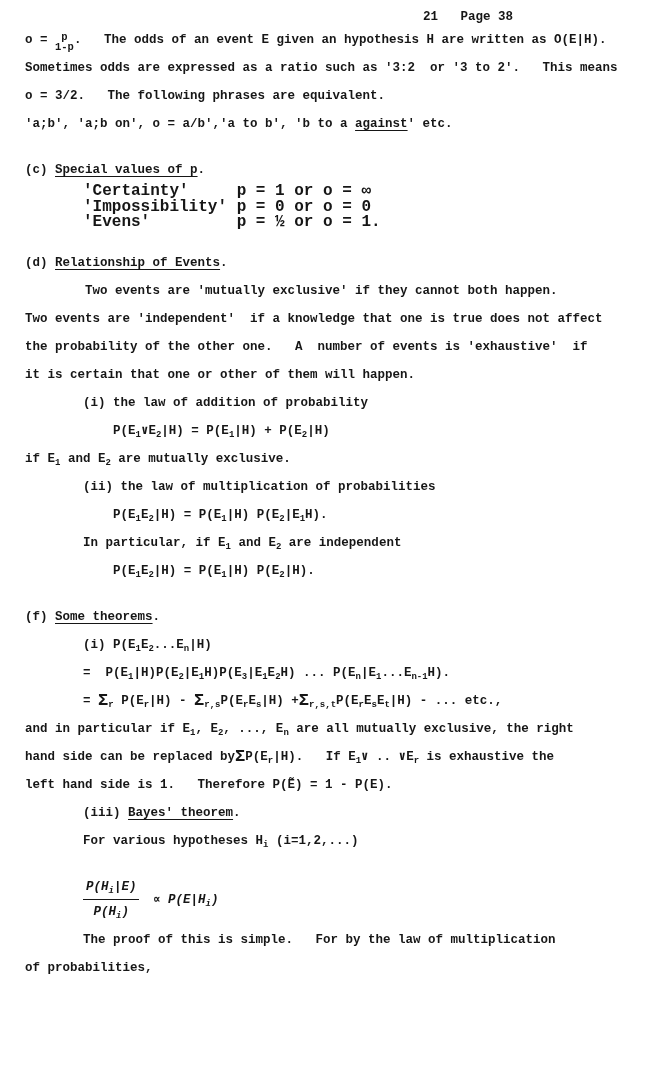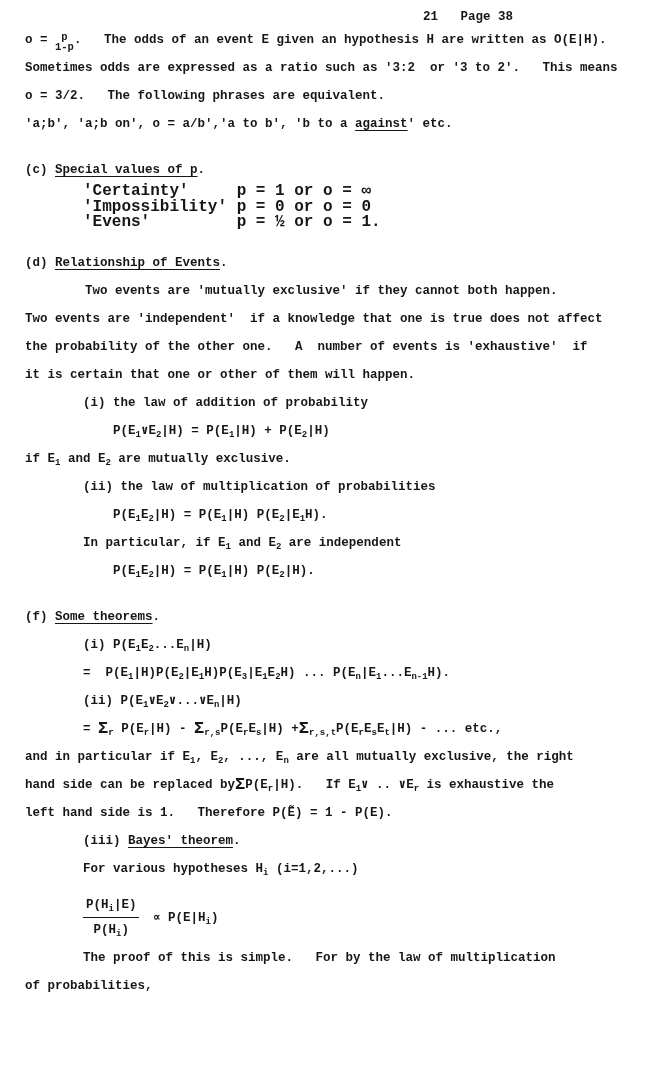--- a/index.html
+++ b/index.html
@@ -14,21 +14,21 @@
     text-align:right;padding-right:112px;line-height:18px;
     white-space:pre;
   }
   .ln{line-height:28px;white-space:pre;}
   .st-body{margin-left:0;}
   .st-indent{margin-left:60px;}
   .st-item{margin-left:58px;}
   .st-formula{margin-left:88px;}
   .st-value{margin-left:58px;line-height:15.5px;font-size:16px;}
   .st-heading{margin-top:18px;}
-  .st-bayes{margin-left:58px;line-height:20px;margin-top:12px;margin-bottom:4px;}
+  .st-bayes{margin-left:58px;line-height:20px;margin-top:22px;margin-bottom:4px;font-style:italic;}
   u{text-decoration:underline;text-underline-offset:3px;}
   sub{font-size:9px;line-height:0;vertical-align:-3px;}
   .fr{display:inline-block;text-align:center;vertical-align:-7px;
       font-size:10.5px;line-height:10px;}
   .fr .n,.fr .d{display:block;}
   .fr2{display:inline-block;text-align:center;vertical-align:middle;margin-right:6px;}
   .fr2 .n2{display:block;padding:0 3px 2px 3px;border-bottom:1.6px solid #161616;}
   .fr2 .d2{display:block;padding-top:2px;}
   .sum{font-size:17px;line-height:0;vertical-align:-1px;}
 </style>
@@ -54,21 +54,20 @@
       <div class="ln st-item">(i) the law of addition of probability</div>
       <div class="ln st-formula">P(E<sub>1</sub>∨E<sub>2</sub>|H) = P(E<sub>1</sub>|H) + P(E<sub>2</sub>|H)</div>
       <div class="ln st-body">if E<sub>1</sub> and E<sub>2</sub> are mutually exclusive.</div>
       <div class="ln st-item">(ii) the law of multiplication of probabilities</div>
       <div class="ln st-formula">P(E<sub>1</sub>E<sub>2</sub>|H) = P(E<sub>1</sub>|H) P(E<sub>2</sub>|E<sub>1</sub>H).</div>
       <div class="ln st-item">In particular, if E<sub>1</sub> and E<sub>2</sub> are independent</div>
       <div class="ln st-formula">P(E<sub>1</sub>E<sub>2</sub>|H) = P(E<sub>1</sub>|H) P(E<sub>2</sub>|H).</div>
       <div class="ln st-heading">(f) <u>Some theorems</u>.</div>
       <div class="ln st-item">(i) P(E<sub>1</sub>E<sub>2</sub>...E<sub>n</sub>|H)</div>
       <div class="ln st-item">=  P(E<sub>1</sub>|H)P(E<sub>2</sub>|E<sub>1</sub>H)P(E<sub>3</sub>|E<sub>1</sub>E<sub>2</sub>H) ... P(E<sub>n</sub>|E<sub>1</sub>...E<sub>n-1</sub>H).</div>
-      <div class="ln st-item">(ii) P(E<sub>1</sub>∨E<sub>2</sub>∨...∨E<sub>n</sub>|H)</div>
       <div class="ln st-item">= <span class="sum">Σ</span><sub>r</sub> P(E<sub>r</sub>|H) - <span class="sum">Σ</span><sub>r,s</sub>P(E<sub>r</sub>E<sub>s</sub>|H) +<span class="sum">Σ</span><sub>r,s,t</sub>P(E<sub>r</sub>E<sub>s</sub>E<sub>t</sub>|H) - ... etc.,</div>
       <div class="ln st-body">and in particular if E<sub>1</sub>, E<sub>2</sub>, ..., E<sub>n</sub> are all mutually exclusive, the right</div>
       <div class="ln st-body">hand side can be replaced by<span class="sum">Σ</span>P(E<sub>r</sub>|H).   If E<sub>1</sub>∨ .. ∨E<sub>r</sub> is exhaustive the</div>
       <div class="ln st-body">left hand side is 1.   Therefore P(Ẽ) = 1 - P(E).</div>
       <div class="ln st-item">(iii) <u>Bayes' theorem</u>.</div>
       <div class="ln st-item">For various hypotheses H<sub>i</sub> (i=1,2,...)</div>
       <div class="ln st-bayes"><span class="fr2"><span class="n2">P(H<sub>i</sub>|E)</span><span class="d2">P(H<sub>i</sub>)</span></span> ∝ P(E|H<sub>i</sub>)</div>
       <div class="ln st-item">The proof of this is simple.   For by the law of multiplication</div>
       <div class="ln st-body">of probabilities,</div>
     </div>

